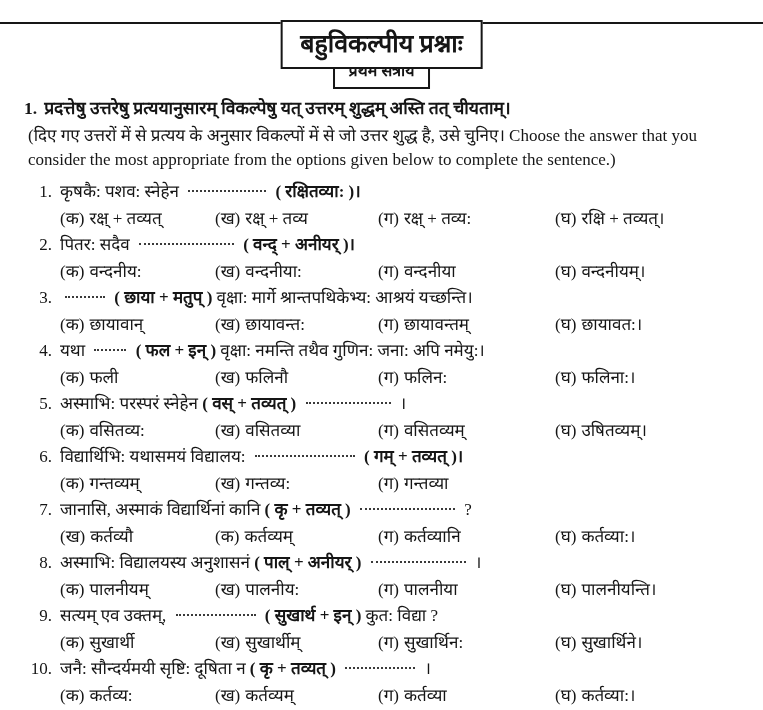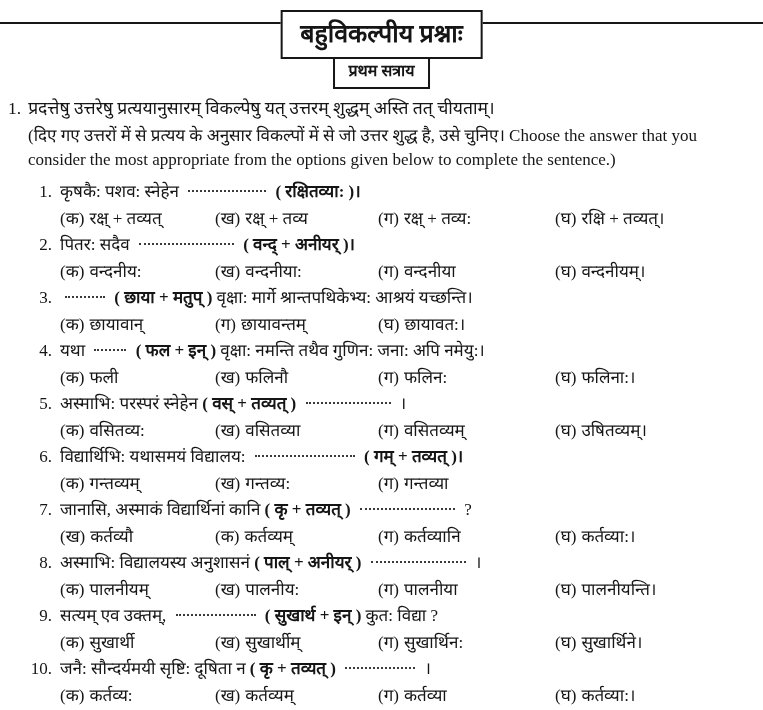--- a/index.html
+++ b/index.html
@@ -4,31 +4,31 @@
 <style>
   html,body{margin:0;padding:0;background:#fff;}
   body{
     width:763px;height:710px;overflow:hidden;
     font-family:"Liberation Serif","DejaVu Serif",serif;
     color:#151515;
   }
   .page{position:relative;width:763px;height:710px;background:#fff;}
   .top-rule{position:absolute;left:0;top:22px;width:763px;border-top:2px solid #161616;}
   .title-box{
-    position:absolute;left:50%;top:10px;transform:translateX(-50%);
+    position:absolute;left:50%;top:20px;transform:translateX(-50%);
     background:#fff;border:2px solid #161616;z-index:2;
     padding:3px 18px 8px;font-weight:bold;font-size:25px;white-space:nowrap;
   }
   .subtitle-box{
     position:absolute;left:50%;top:56px;transform:translateX(-50%);
     background:#fff;border:2px solid #161616;
     padding:1px 14px 6px;font-weight:bold;font-size:16px;white-space:nowrap;
   }
   .content{position:absolute;top:97px;left:0;width:763px;}
-  .qheading{padding-left:8px;font-weight:normal;font-size:17.5px;line-height:1.35;}
+  .qheading{padding-left:24px;font-weight:bold;font-size:17.5px;line-height:1.35;}
   .qheading .qnum{margin-right:7px;}
   .instructions{padding-left:28px;padding-right:25px;font-size:17px;line-height:1.42;margin-top:3px;}
   .items{margin-top:7px;}
   .item{margin:0;}
   .sentence{display:flex;font-size:17px;line-height:26px;white-space:nowrap;}
   .sentence .num{width:52px;text-align:right;padding-right:8px;flex:0 0 auto;}
   .seg-b{font-weight:bold;}
   .dots{
     display:inline-block;border-bottom:2px dotted #3a3a3a;
     margin:0 5px;position:relative;top:-5px;height:1px;
@@ -81,20 +81,21 @@
             <span class="opt"><span class="optlabel">(घ)</span><span class="opttext">वन्दनीयम्।</span></span>
           </div>
         </div>
         <div class="item">
           <div class="sentence">
             <span class="num">3.</span>
             <span class="body"><span class="dots" style="width: 40px;"></span> <span class="seg-b">( छाया + मतुप् )</span> <span class="seg-t">वृक्षा: मार्गे श्रान्तपथिकेभ्य: आश्रयं यच्छन्ति।</span></span>
           </div>
           <div class="opts">
             <span class="opt"><span class="optlabel">(क)</span><span class="opttext">छायावान्</span></span>
+            <span class="opt"><span class="optlabel">(ख)</span><span class="opttext">छायावन्त:</span></span>
             <span class="opt"><span class="optlabel">(ग)</span><span class="opttext">छायावन्तम्</span></span>
             <span class="opt"><span class="optlabel">(घ)</span><span class="opttext">छायावत:।</span></span>
           </div>
         </div>
         <div class="item">
           <div class="sentence">
             <span class="num">4.</span>
             <span class="body"><span class="seg-t">यथा</span> <span class="dots" style="width: 32px;"></span> <span class="seg-b">( फल + इन् )</span> <span class="seg-t">वृक्षा: नमन्ति तथैव गुणिन: जना: अपि नमेयु:।</span></span>
           </div>
           <div class="opts">

